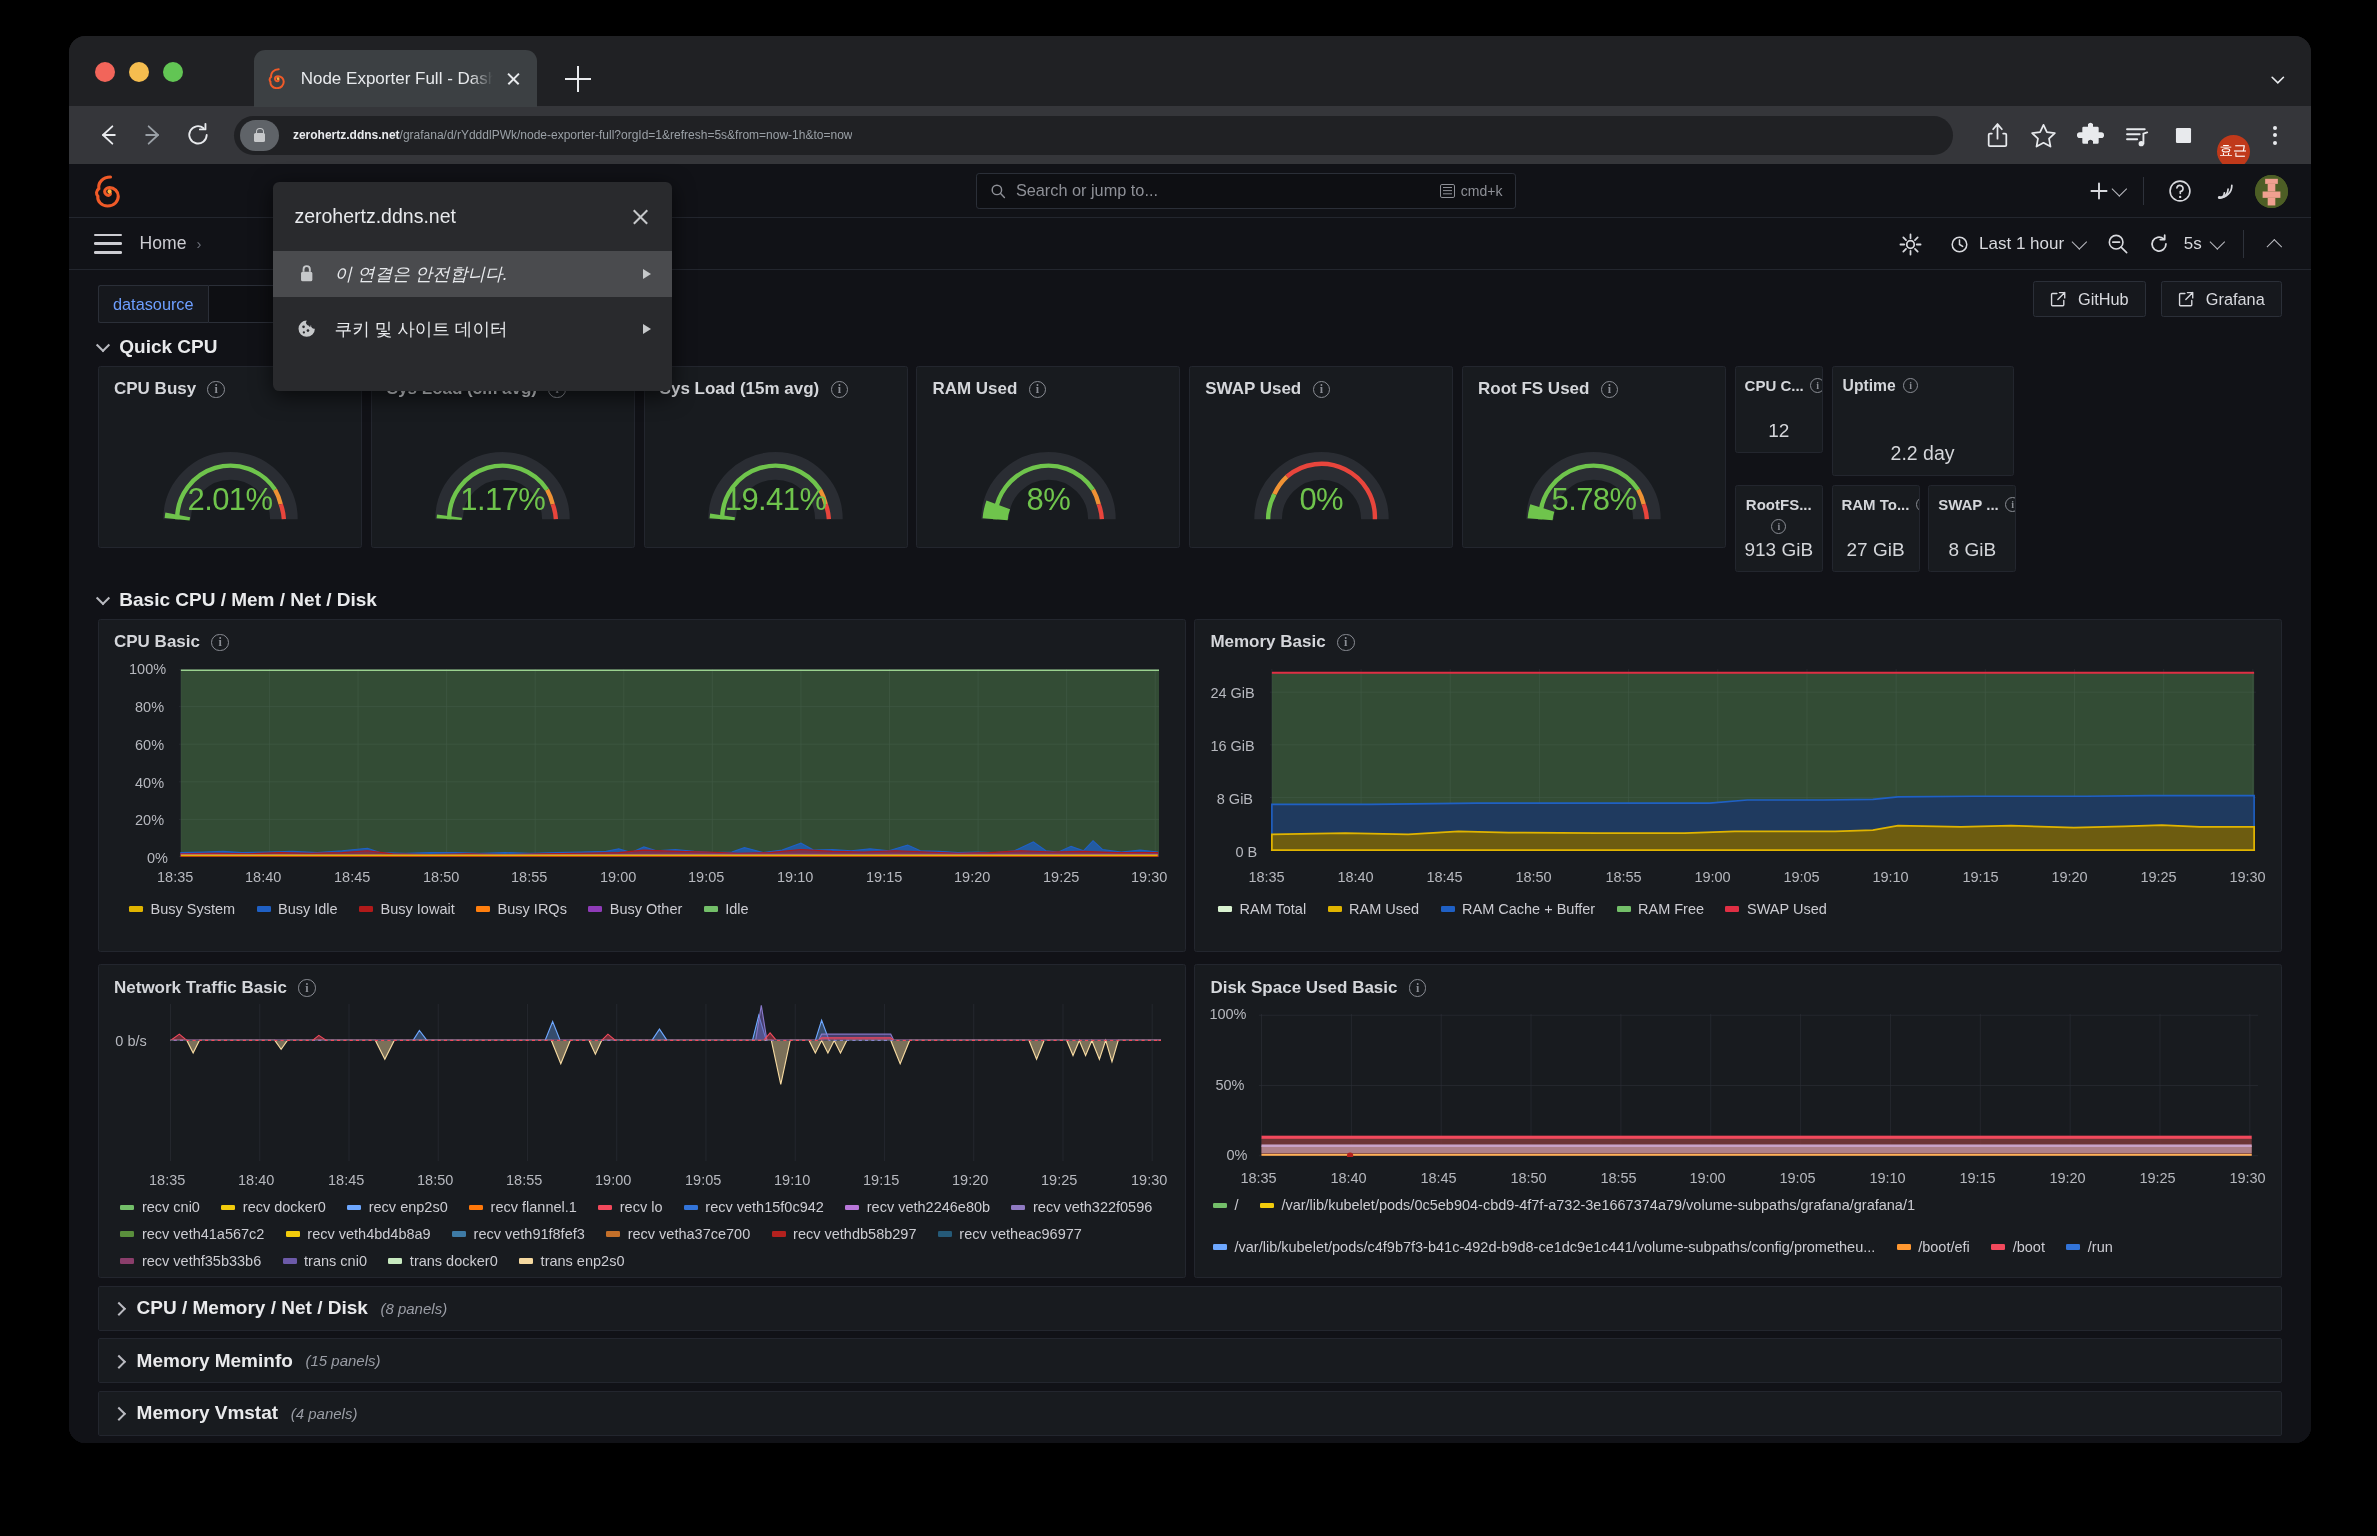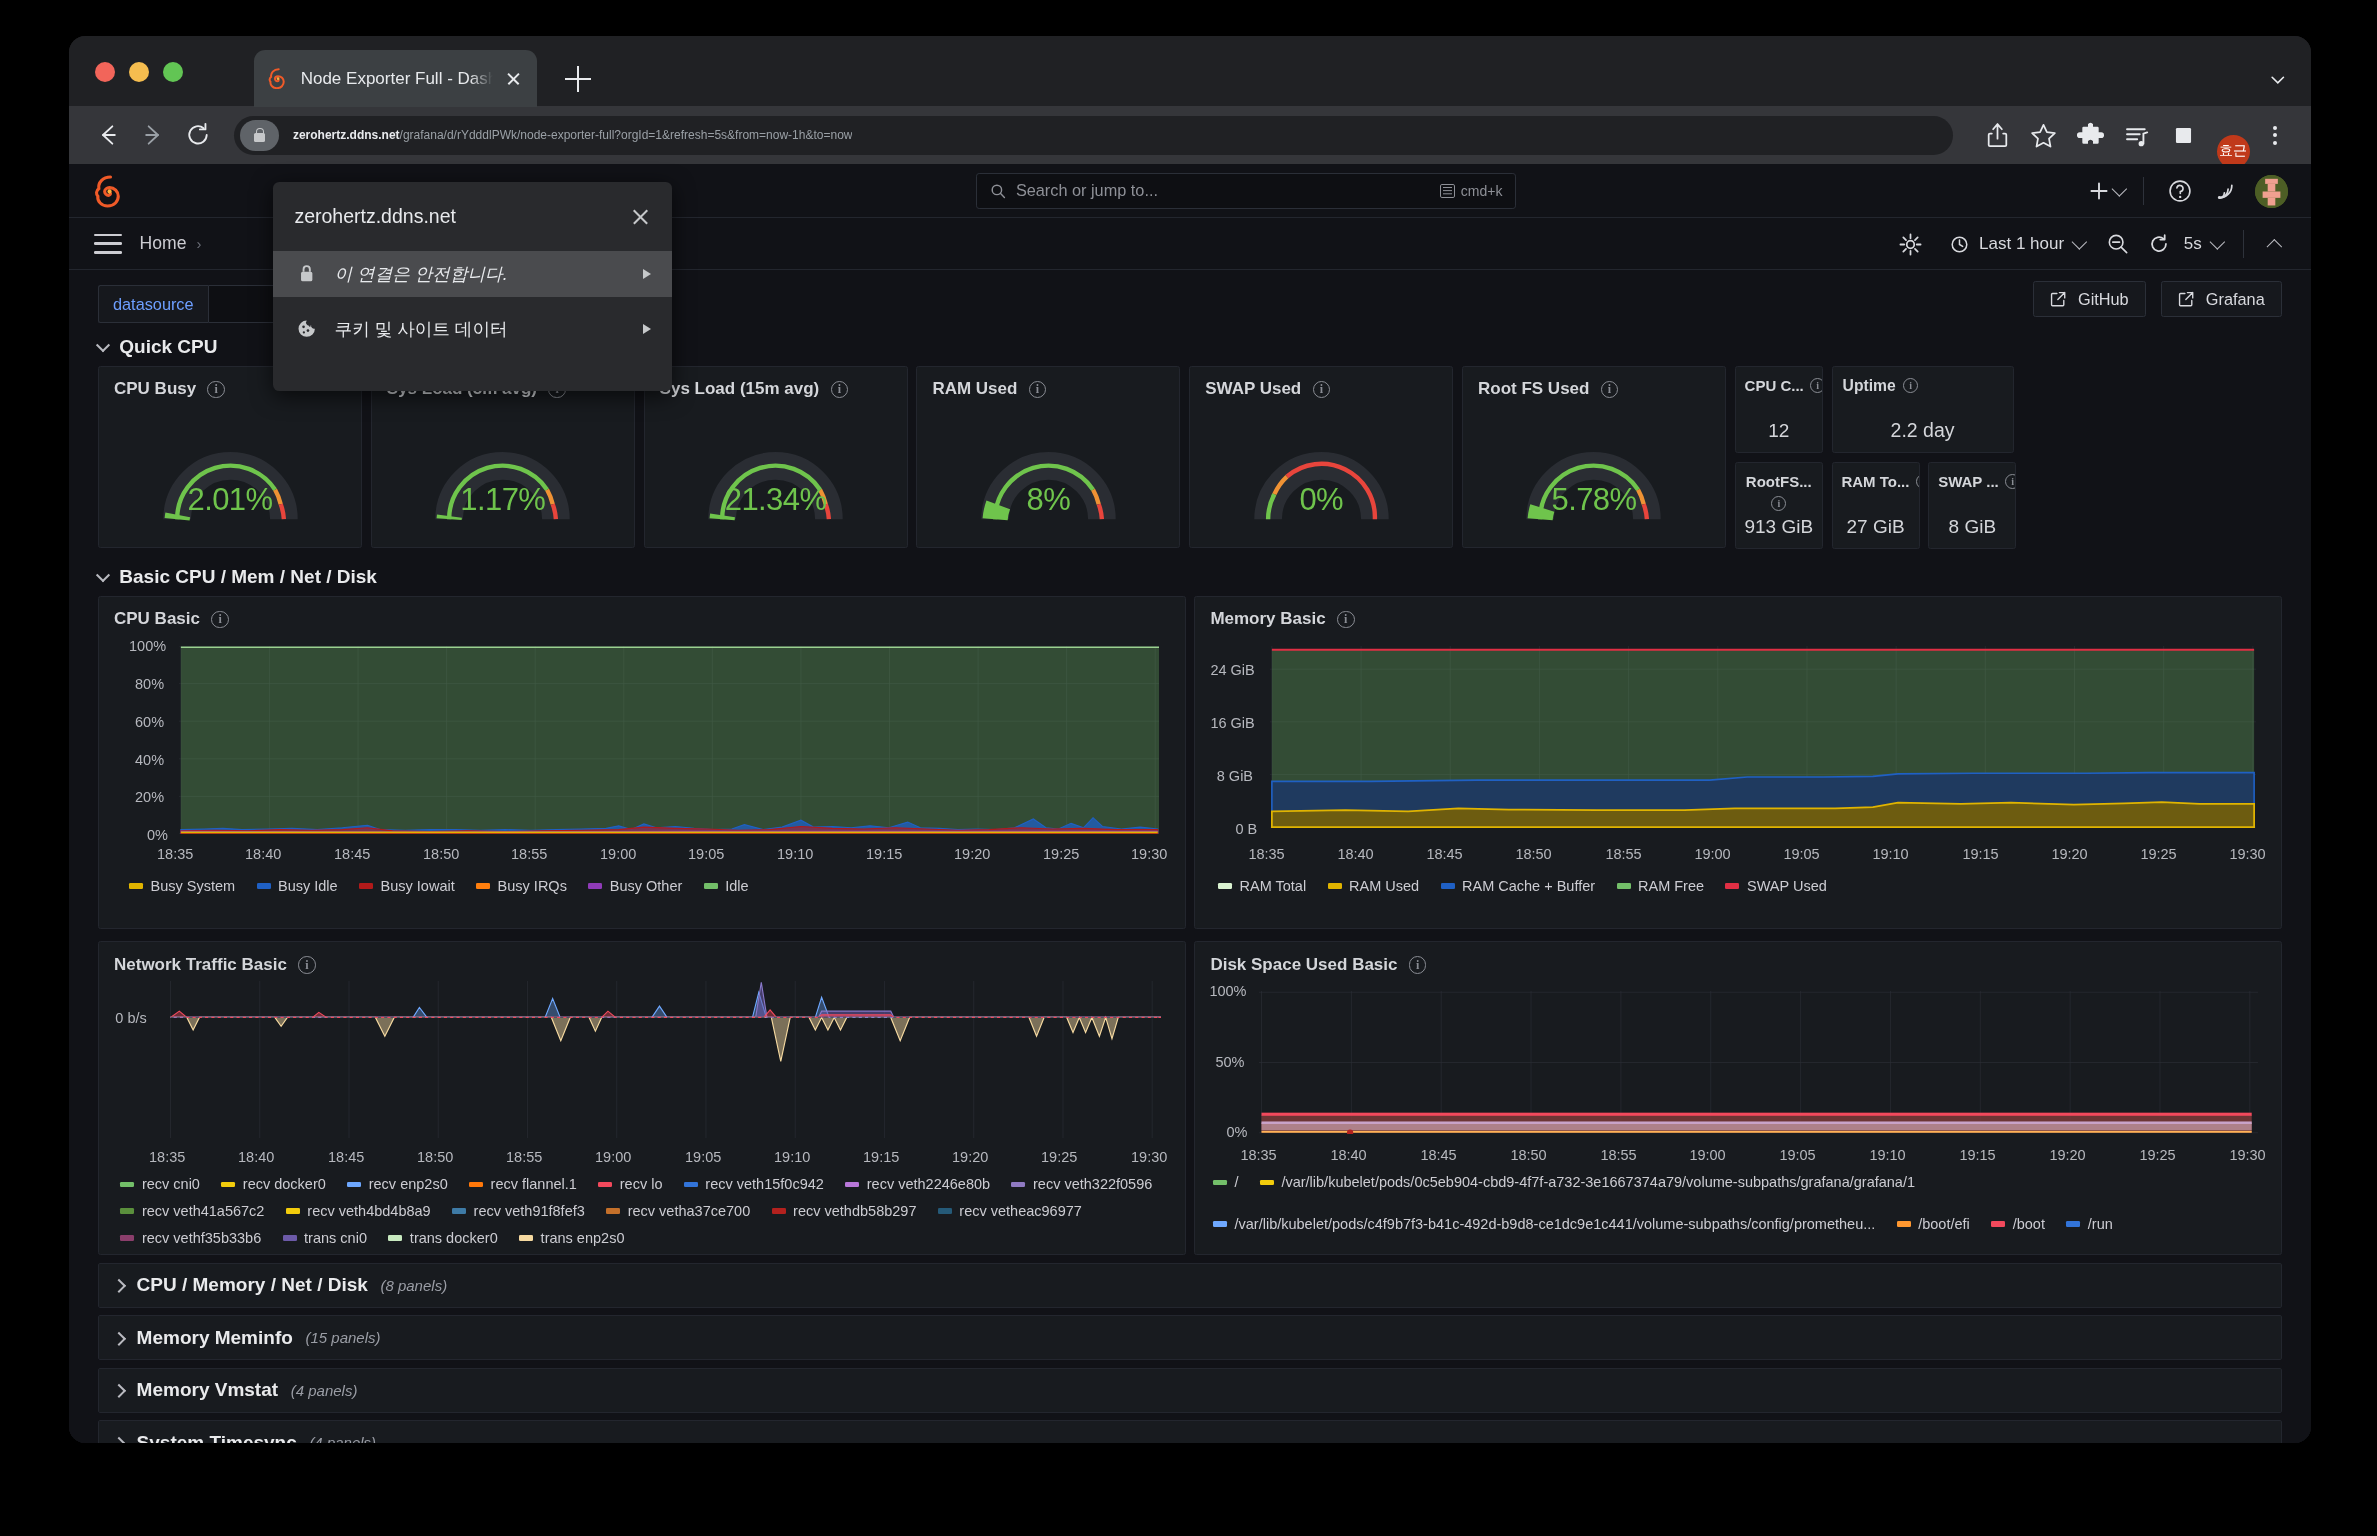--- a/index.html
+++ b/index.html
@@ -607,21 +607,21 @@
           </div>
           <div class="gauge-wrap">
             <svg width="157" height="126" viewBox="0 0 250 200">
               <path d="M40 180 A85 85 0 0 1 210 180" fill="none" stroke="#2a2d33" stroke-width="44"></path>
               <path d="M40 180 A85 85 0 0 1 196 133" fill="none" stroke="#6fc44c" stroke-width="7"></path>
               <path d="M196 133 A85 85 0 0 1 205 156" fill="none" stroke="#ef9234" stroke-width="7"></path>
               <path d="M205 156 A85 85 0 0 1 210 180" fill="none" stroke="#e8453c" stroke-width="7"></path>
               <path d="M40 180 A85 85 0 0 1 40.7 174" fill="none" stroke="#6fc44c" stroke-width="40"></path>
             </svg>
           </div>
-          <div class="gauge-value">21.34%</div>
+          <div class="gauge-value">19.41%</div>
         </div>
 
         <div class="panel gauge-panel">
           <div class="panel-title">
             <span>RAM Used</span>
             <span class="info-ico">i</span>
           </div>
           <div class="gauge-wrap">
             <svg width="157" height="126" viewBox="0 0 250 200">
               <path d="M40 180 A85 85 0 0 1 210 180" fill="none" stroke="#2a2d33" stroke-width="44"></path>
@@ -669,21 +669,21 @@
 
         <div style="display:flex;flex-direction:column;gap:8.8px;">
           <div style="display:flex;gap:8.8px;">
             <div class="panel stat-panel" style="width:88px;height:87px;">
               <div class="panel-title" style="padding:10px 8.8px 0 8.8px;font-size:15px;gap:6.3px;">
                 <span>CPU C...</span>
                 <span class="info-ico" style="width:15px;height:15px;flex:0 0 15px;font-size:10px;">i</span>
               </div>
               <div class="stat-value" style="font-size:19px;bottom:10px;">12</div>
             </div>
-            <div class="panel stat-panel" style="width:182px;height:87px;">
+            <div class="panel stat-panel" style="width:182px;height:110px;">
               <div class="panel-title" style="padding:10px 10px 0 10px;font-size:15.7px;gap:7.5px;">
                 <span>Uptime</span>
                 <span class="info-ico" style="width:15px;height:15px;flex:0 0 15px;font-size:10px;">i</span>
               </div>
               <div class="stat-value" style="font-size:19.5px;bottom:10px;">2.2 day</div>
             </div>
           </div>
           <div style="display:flex;gap:8.8px;">
             <div class="panel stat-panel" style="width:88px;height:87px;">
               <div class="panel-title" style="padding:10px 8.8px 0 8.8px;font-size:15px;gap:6.3px;flex-direction:column;">

